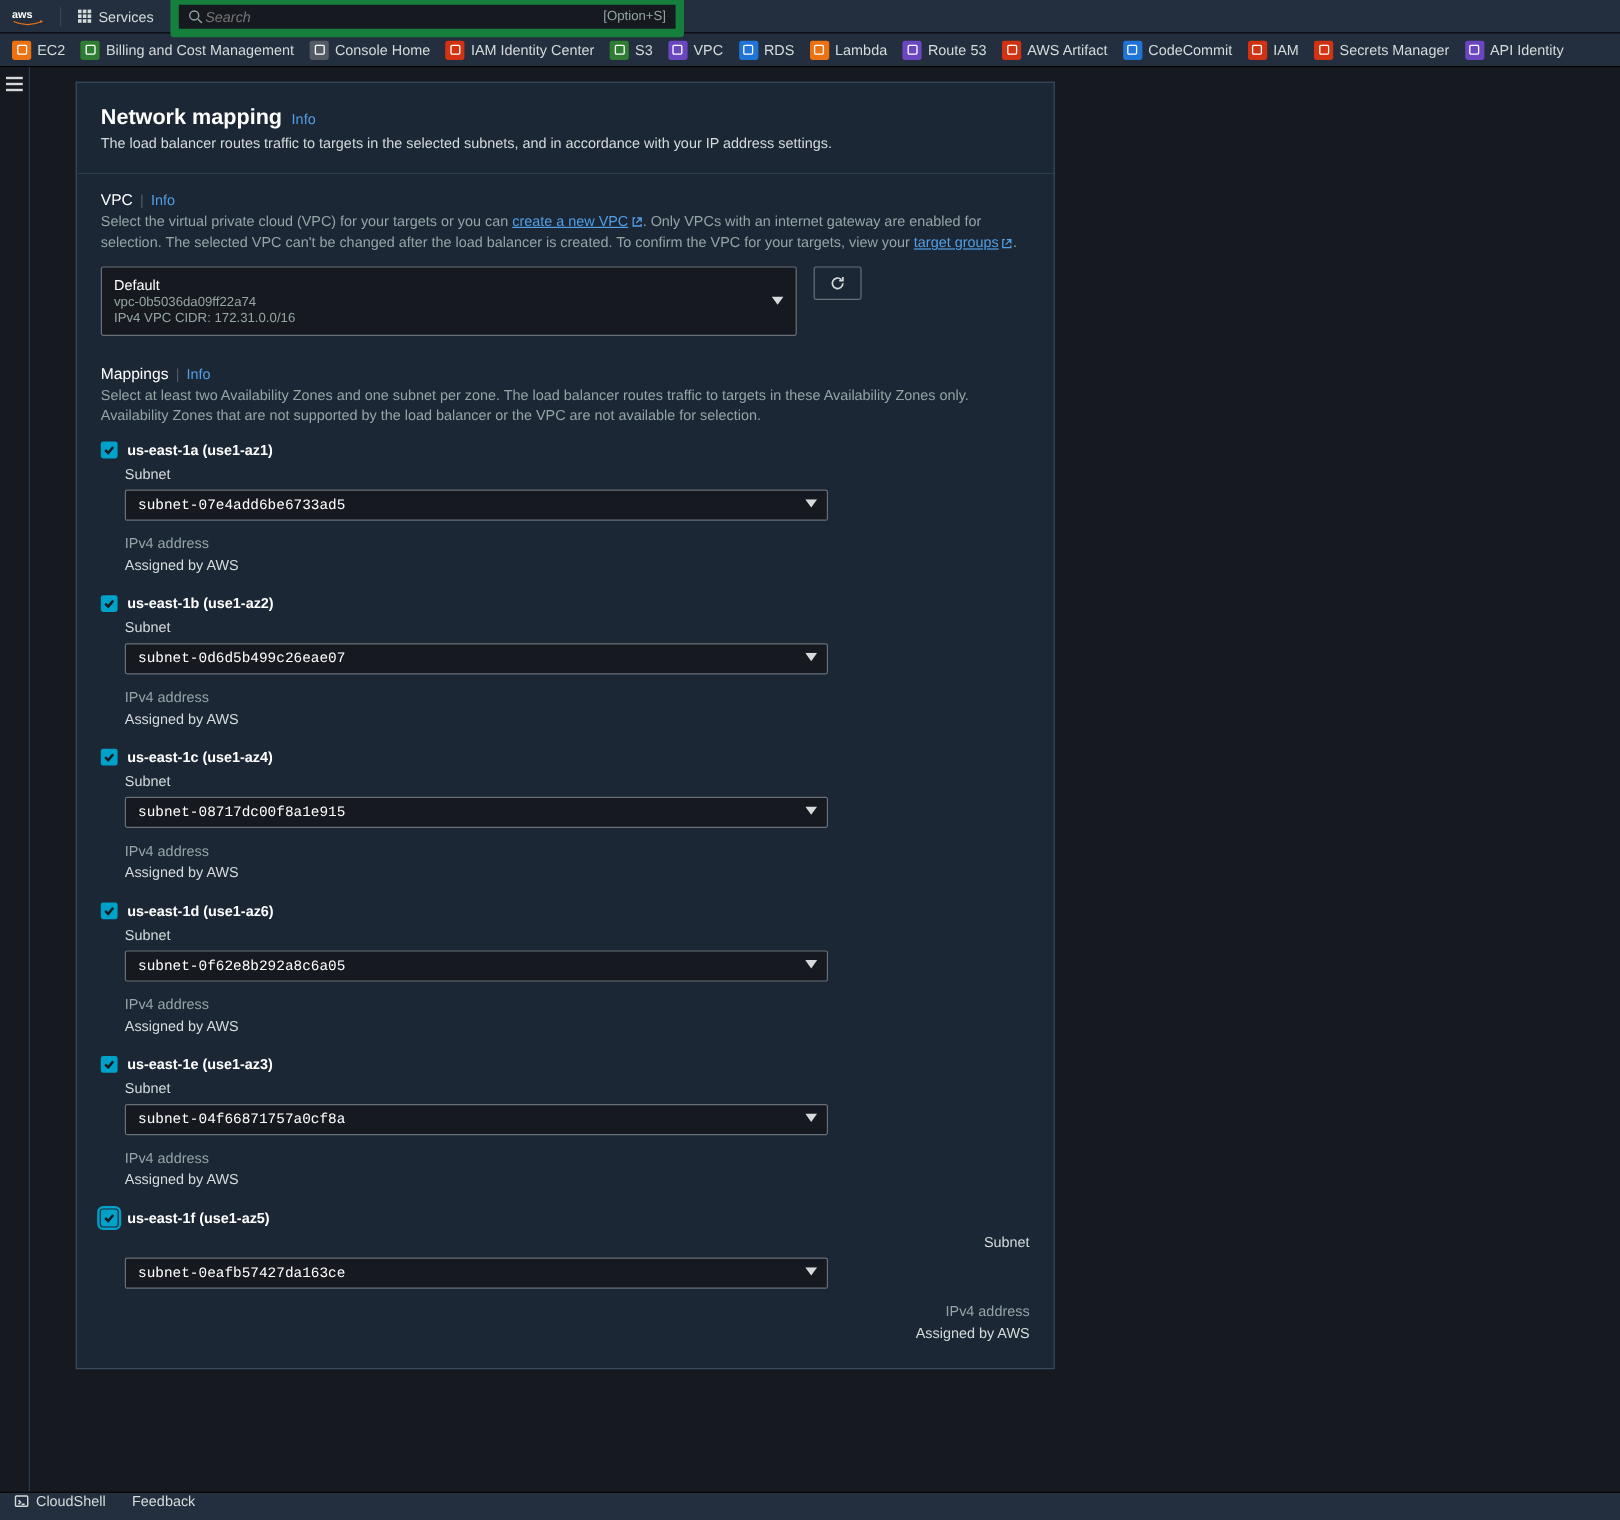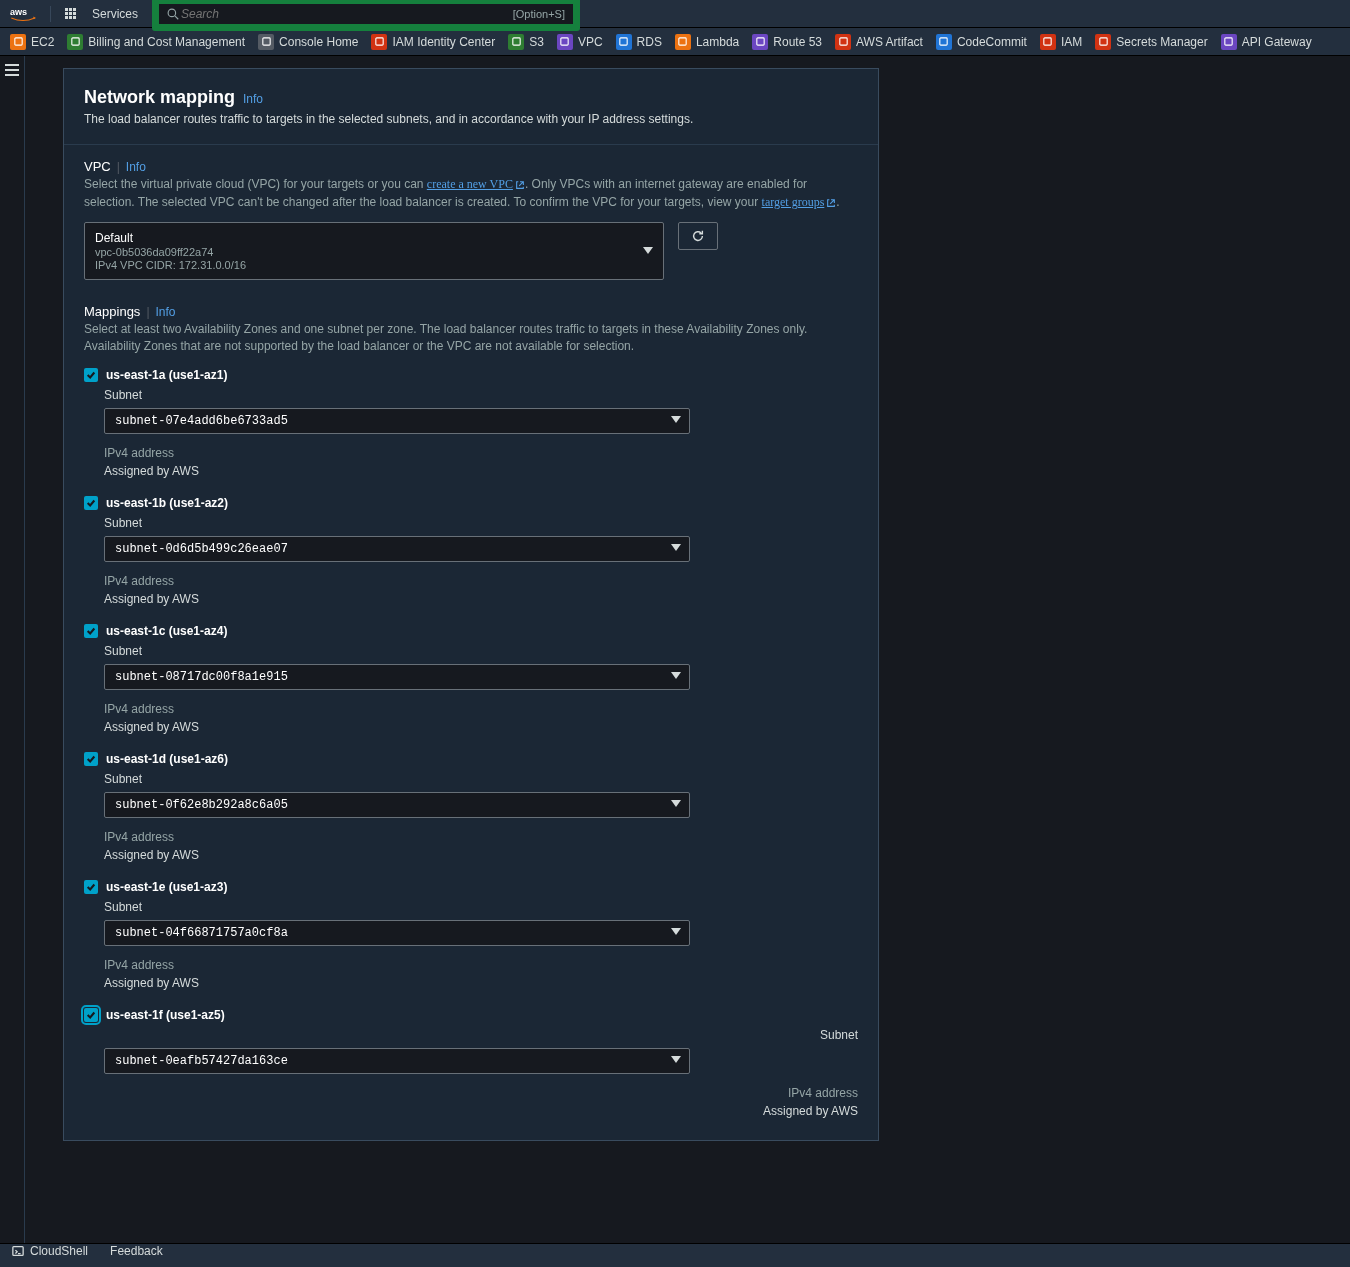--- a/index.html
+++ b/index.html
@@ -20,21 +20,21 @@
     --checkbox:#00a1c9;
     --nav-bg:#232f3e;
   }
   html,body{margin:0;padding:0;height:100%;font-family:"Amazon Ember","Helvetica Neue",Arial,sans-serif;background:var(--bg);color:var(--text);font-size:12px;}
   body{width:1350px;height:1267px;overflow:hidden;position:relative;}
 
   
   .topbar{height:27px;background:var(--nav-bg);display:flex;align-items:center;padding:0 10px;gap:14px;border-bottom:1px solid #000;}
   .aws-logo{color:var(--text-strong);font-weight:700;font-size:14px;display:flex;align-items:flex-end;gap:1px;}
   .aws-logo svg{width:26px;height:16px;}
-  .services-btn{display:flex;align-items:center;gap:16px;color:#d5dbdb;font-size:12px;}
+  .services-btn{display:flex;align-items:center;gap:6px;color:#d5dbdb;font-size:12px;}
   .grid-icon{display:inline-grid;grid-template-columns:repeat(3,3px);grid-template-rows:repeat(3,3px);gap:1px;}
   .grid-icon span{background:#d5dbdb;width:3px;height:3px;}
   .search-wrap{flex:0 0 auto;display:flex;align-items:center;background:#16191f;border:7px solid #15803d;border-radius:3px;height:20px;padding:0 8px;width:398px;color:#95a5a6;}
   .search-wrap input{background:transparent;border:none;outline:none;color:#d5dbdb;font-style:italic;font-size:12px;width:290px;}
   .search-wrap .hint{margin-left:auto;color:#95a5a6;font-size:11px;}
 
   
   .svcbar{height:27px;background:var(--nav-bg);display:flex;align-items:center;padding:0 10px;gap:13px;border-bottom:1px solid #000;}
   .svc{display:flex;align-items:center;gap:5px;color:#d5dbdb;font-size:12px;white-space:nowrap;}
   .svc .ico{width:16px;height:16px;border-radius:2px;display:flex;align-items:center;justify-content:center;}
@@ -52,21 +52,21 @@
   .panel-title{font-size:18px;font-weight:700;color:var(--text-strong);display:flex;align-items:baseline;gap:8px;}
   .info-link{color:var(--link);font-size:12px;font-weight:400;}
   .panel-desc{color:var(--text);font-size:12px;margin-top:4px;}
 
   .sep{height:1px;background:#2a3b4d;margin:18px -20px 14px -20px;}
 
   .label-row{display:flex;align-items:baseline;gap:6px;margin-top:2px;}
   .field-label{color:var(--text-strong);font-size:13px;font-weight:400;}
   .dividerv{color:#545b64;}
   .help{color:var(--text-muted);font-size:12px;margin-top:2px;line-height:1.35;}
-  .help a,.inline-link{color:var(--link);text-decoration:underline;text-decoration-color:var(--link-u);font-family:Liberation Serif, serif;}
+  .help a,.inline-link{color:var(--link);text-decoration:underline;text-decoration-color:var(--link-u);}
   .ext{display:inline-block;margin-left:2px;vertical-align:-2px;}
   .ext svg{width:10px;height:10px;stroke:var(--link);}
 
   .vpc-row{display:flex;align-items:flex-start;gap:14px;margin-top:10px;}
   .selectbox{border:1px solid #687078;background:#16191f;border-radius:2px;padding:8px 10px;position:relative;width:580px;box-sizing:border-box;}
   .selectbox .caret{position:absolute;right:10px;top:50%;transform:translateY(-50%);}
   .caret svg{width:10px;height:8px;fill:#d5dbdb;}
   .vpc-name{color:var(--text-strong);font-size:12px;}
   .vpc-sub{color:var(--text-muted);font-size:11px;margin-top:1px;}
   .refresh-btn{width:38px;height:26px;border:1px solid #687078;background:transparent;border-radius:2px;display:flex;align-items:center;justify-content:center;}
@@ -236,21 +236,21 @@
         </svg>
       </span>
       <span>Secrets Manager</span>
     </div>
     <div class="svc">
       <span class="ico" style="background: rgb(107, 70, 193);">
         <svg viewBox="0 0 12 12">
           <rect x="2" y="2" width="8" height="8" rx="1" fill="none" stroke="#fff" stroke-width="1.2"></rect>
         </svg>
       </span>
-      <span>API Gateway</span>
+      <span>API Identity</span>
     </div>
   </div>
 
 <div class="page">
   <div class="sidebar-collapsed">
     <div class="hamburger">
         <span></span>
         <span></span>
         <span></span>
       </div>

